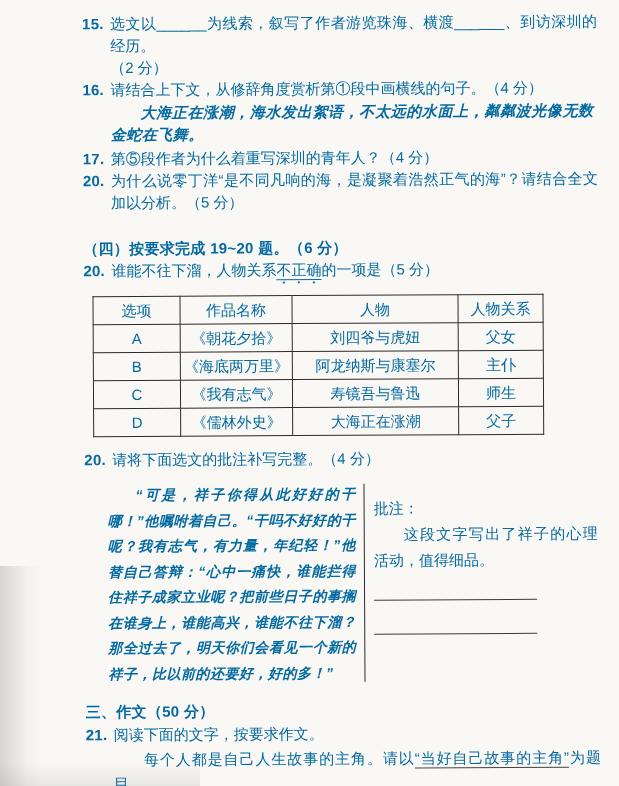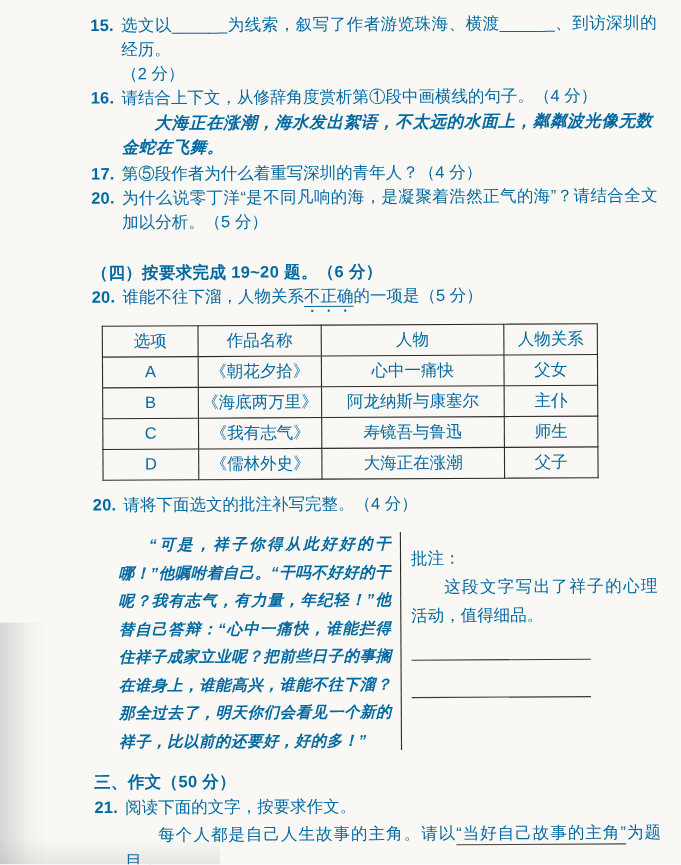--- a/index.html
+++ b/index.html
@@ -188,21 +188,21 @@
           <th>选项</th>
           <th>作品名称</th>
           <th>人物</th>
           <th>人物关系</th>
         </tr>
       </thead>
       <tbody>
         <tr>
           <td>A</td>
           <td>《朝花夕拾》</td>
-          <td>心中一痛快</td>
+          <td>刘四爷与虎妞</td>
           <td>父女</td>
         </tr>
         <tr>
           <td>B</td>
           <td>《海底两万里》</td>
           <td>阿龙纳斯与康塞尔</td>
           <td>主仆</td>
         </tr>
         <tr>
           <td>C</td>

